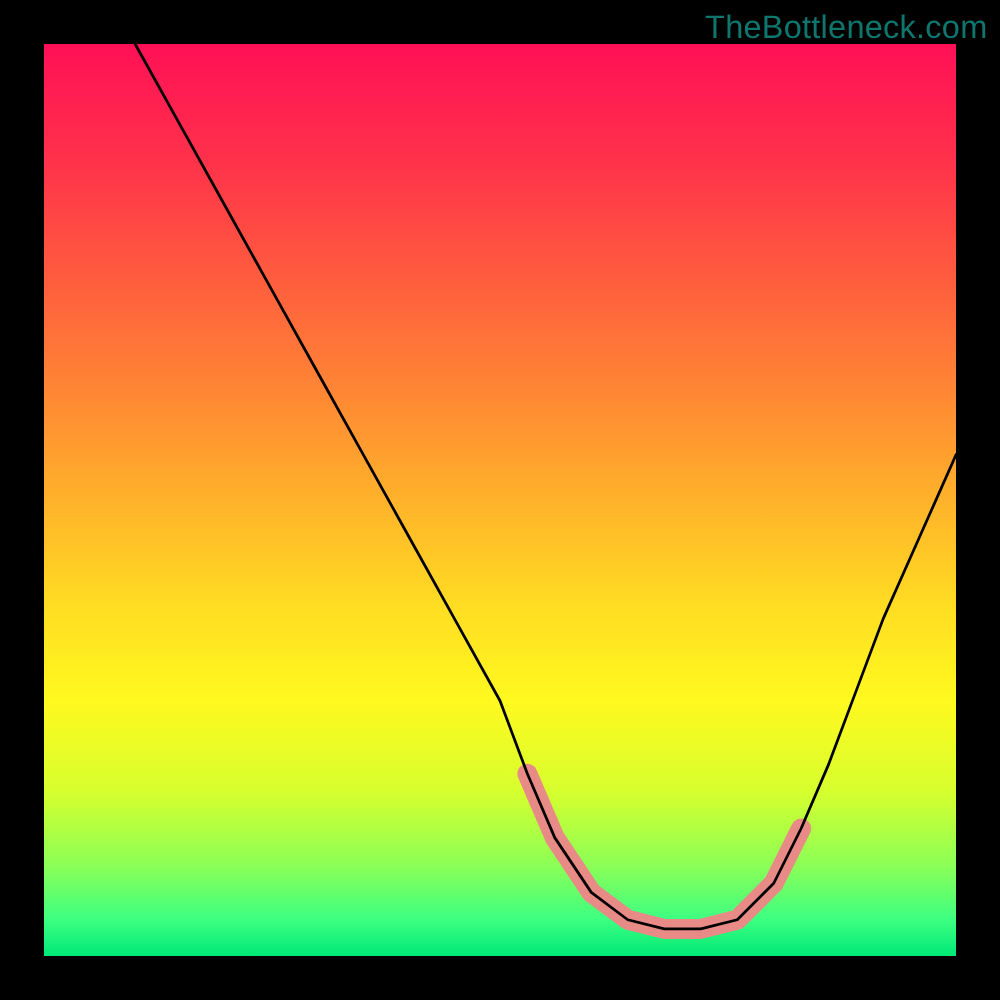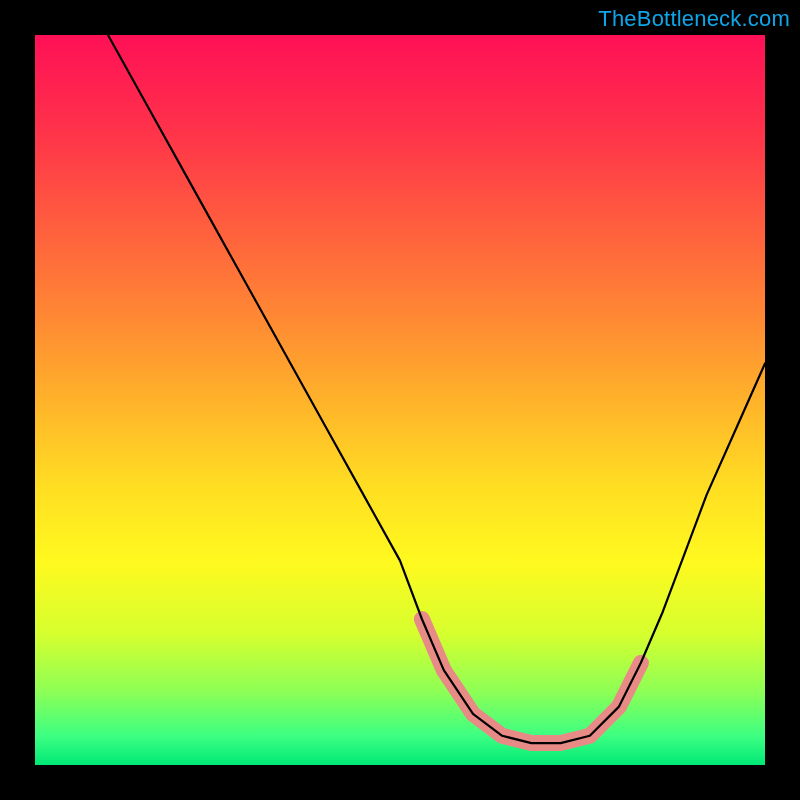--- a/index.html
+++ b/index.html
@@ -30,22 +30,22 @@
     inset: 0;
   }
   .curves {
     position: absolute;
     inset: 0;
   }
   .watermark {
     position: absolute;
     top: 6px;
     right: 10px;
-    color: #0ea5e9;
-    font-size: 22px;
+    color: #0f766e;
+    font-size: 26px;
     letter-spacing: 0.2px;
     font-weight: 500;
   }
 </style>
 </head>
 <body>
 
 <div class="stage">
 
   <div class="watermark">TheBottleneck.com</div>

